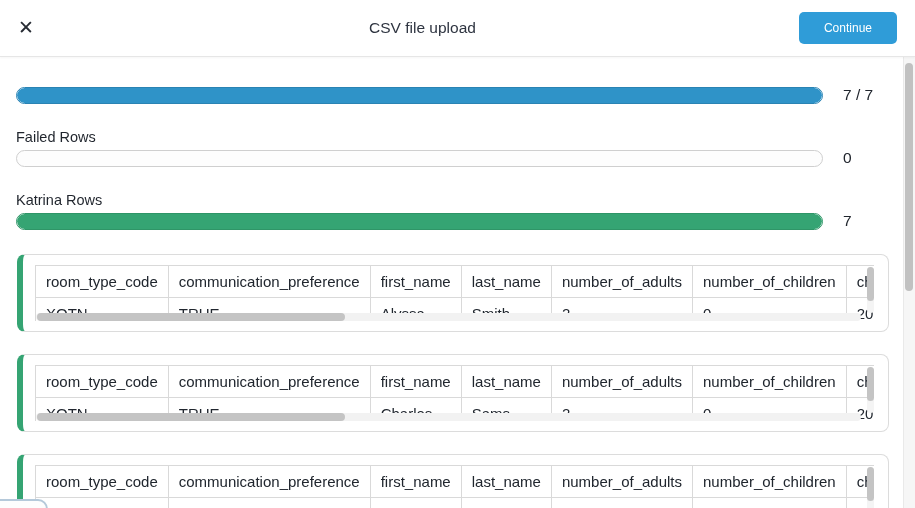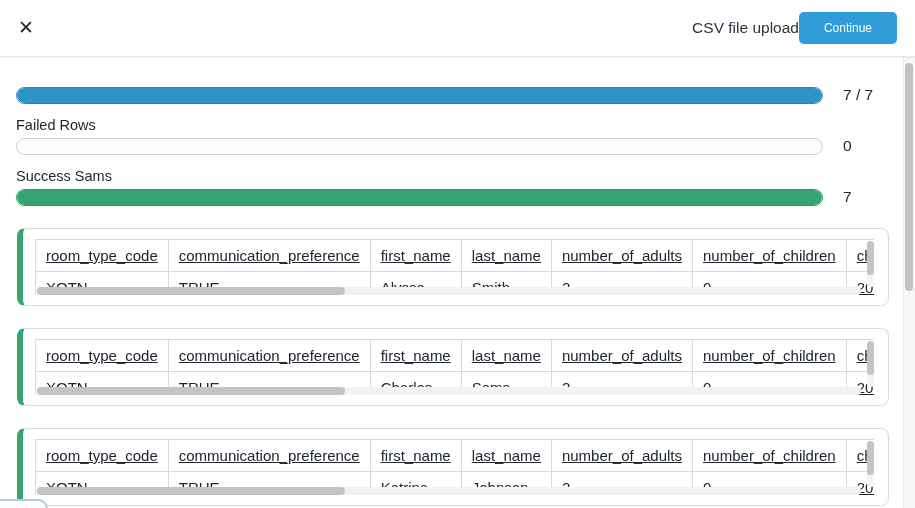--- a/index.html
+++ b/index.html
@@ -18,39 +18,39 @@
     border-bottom: 1px solid #e6e6e6;
     box-shadow: 0 1px 2px rgba(0,0,0,0.04);
   }
   .close-btn {
     background: none; border: none; cursor: pointer;
     width: 28px; height: 28px; line-height: 26px;
     font-size: 19px; color: #262b33; text-align: left;
     padding: 0;
   }
   .header-title {
-    flex: 1; text-align: right;
+    flex: 1; text-align: center;
     font-size: 15.5px; color: #2e3440;
   }
   .continue-btn {
     background: var(--accent-blue, #2f9cd8);
     color: #fff; border: none; cursor: pointer;
     font-family: inherit; font-size: 12px;
     padding: 9px 25px; border-radius: 5px;
   }
   
   .main {
     position: relative;
     height: 451px;
     padding: 26px 26px 0 16px;
     overflow: hidden;
   }
   
   .progress-label { font-size: 14.5px; line-height: 18px; color: #1f242c; }
-  .progress-row { display: flex; align-items: center; margin: 3px 0 12px 0; }
+  .progress-row { display: flex; align-items: center; margin: 3px 0 24px 0; }
   .progress-track {
     flex: 1; height: 17px; border-radius: 9px;
     background: #fdfdfd; border: 1px solid #cfcfcf;
     overflow: hidden;
   }
   .progress-fill { height: 100%; border-radius: 8px; width: 0; }
   .progress-track.blue  { border-color: #2a83b3; background: #fff; }
   .progress-track.blue  .progress-fill { background: var(--bar-blue, #2f93c8); }
   .progress-track.green { border-color: #2f9567; background: #fff; }
   .progress-track.green .progress-fill { background: var(--bar-green, #35a473); }
@@ -80,21 +80,20 @@
     table-layout: auto;
     white-space: nowrap;
   }
   table.preview th, table.preview td {
     border: 1px solid #d9d9d9;
     font-weight: normal;
     font-size: 15px;
     color: #20262e;
     text-align: left;
     padding: 7px 10px;
-    text-decoration: underline;
   }
   
   .h-scroll-track {
     position: absolute; left: 1px; bottom: 0;
     width: calc(100% - 14px); height: 8px;
     background: #f2f2f2; border-radius: 4px;
   }
   .h-scroll-thumb {
     position: absolute; left: 1px; top: 0;
     width: 308px; height: 8px;
@@ -151,21 +150,21 @@
   </div>
 
   <div class="progress-label">Failed Rows</div>
   <div class="progress-row">
     <div class="progress-track">
       <div class="progress-fill" style="width: 0%;"></div>
     </div>
     <div class="progress-count">0</div>
   </div>
 
-  <div class="progress-label">Success Sams</div>
+  <div class="progress-label">Katrina Rows</div>
   <div class="progress-row">
     <div class="progress-track green">
       <div class="progress-fill" style="width: 100%;"></div>
     </div>
     <div class="progress-count">7</div>
   </div>
 
   <div class="card">
     <div class="table-clip">
       <table class="preview">

